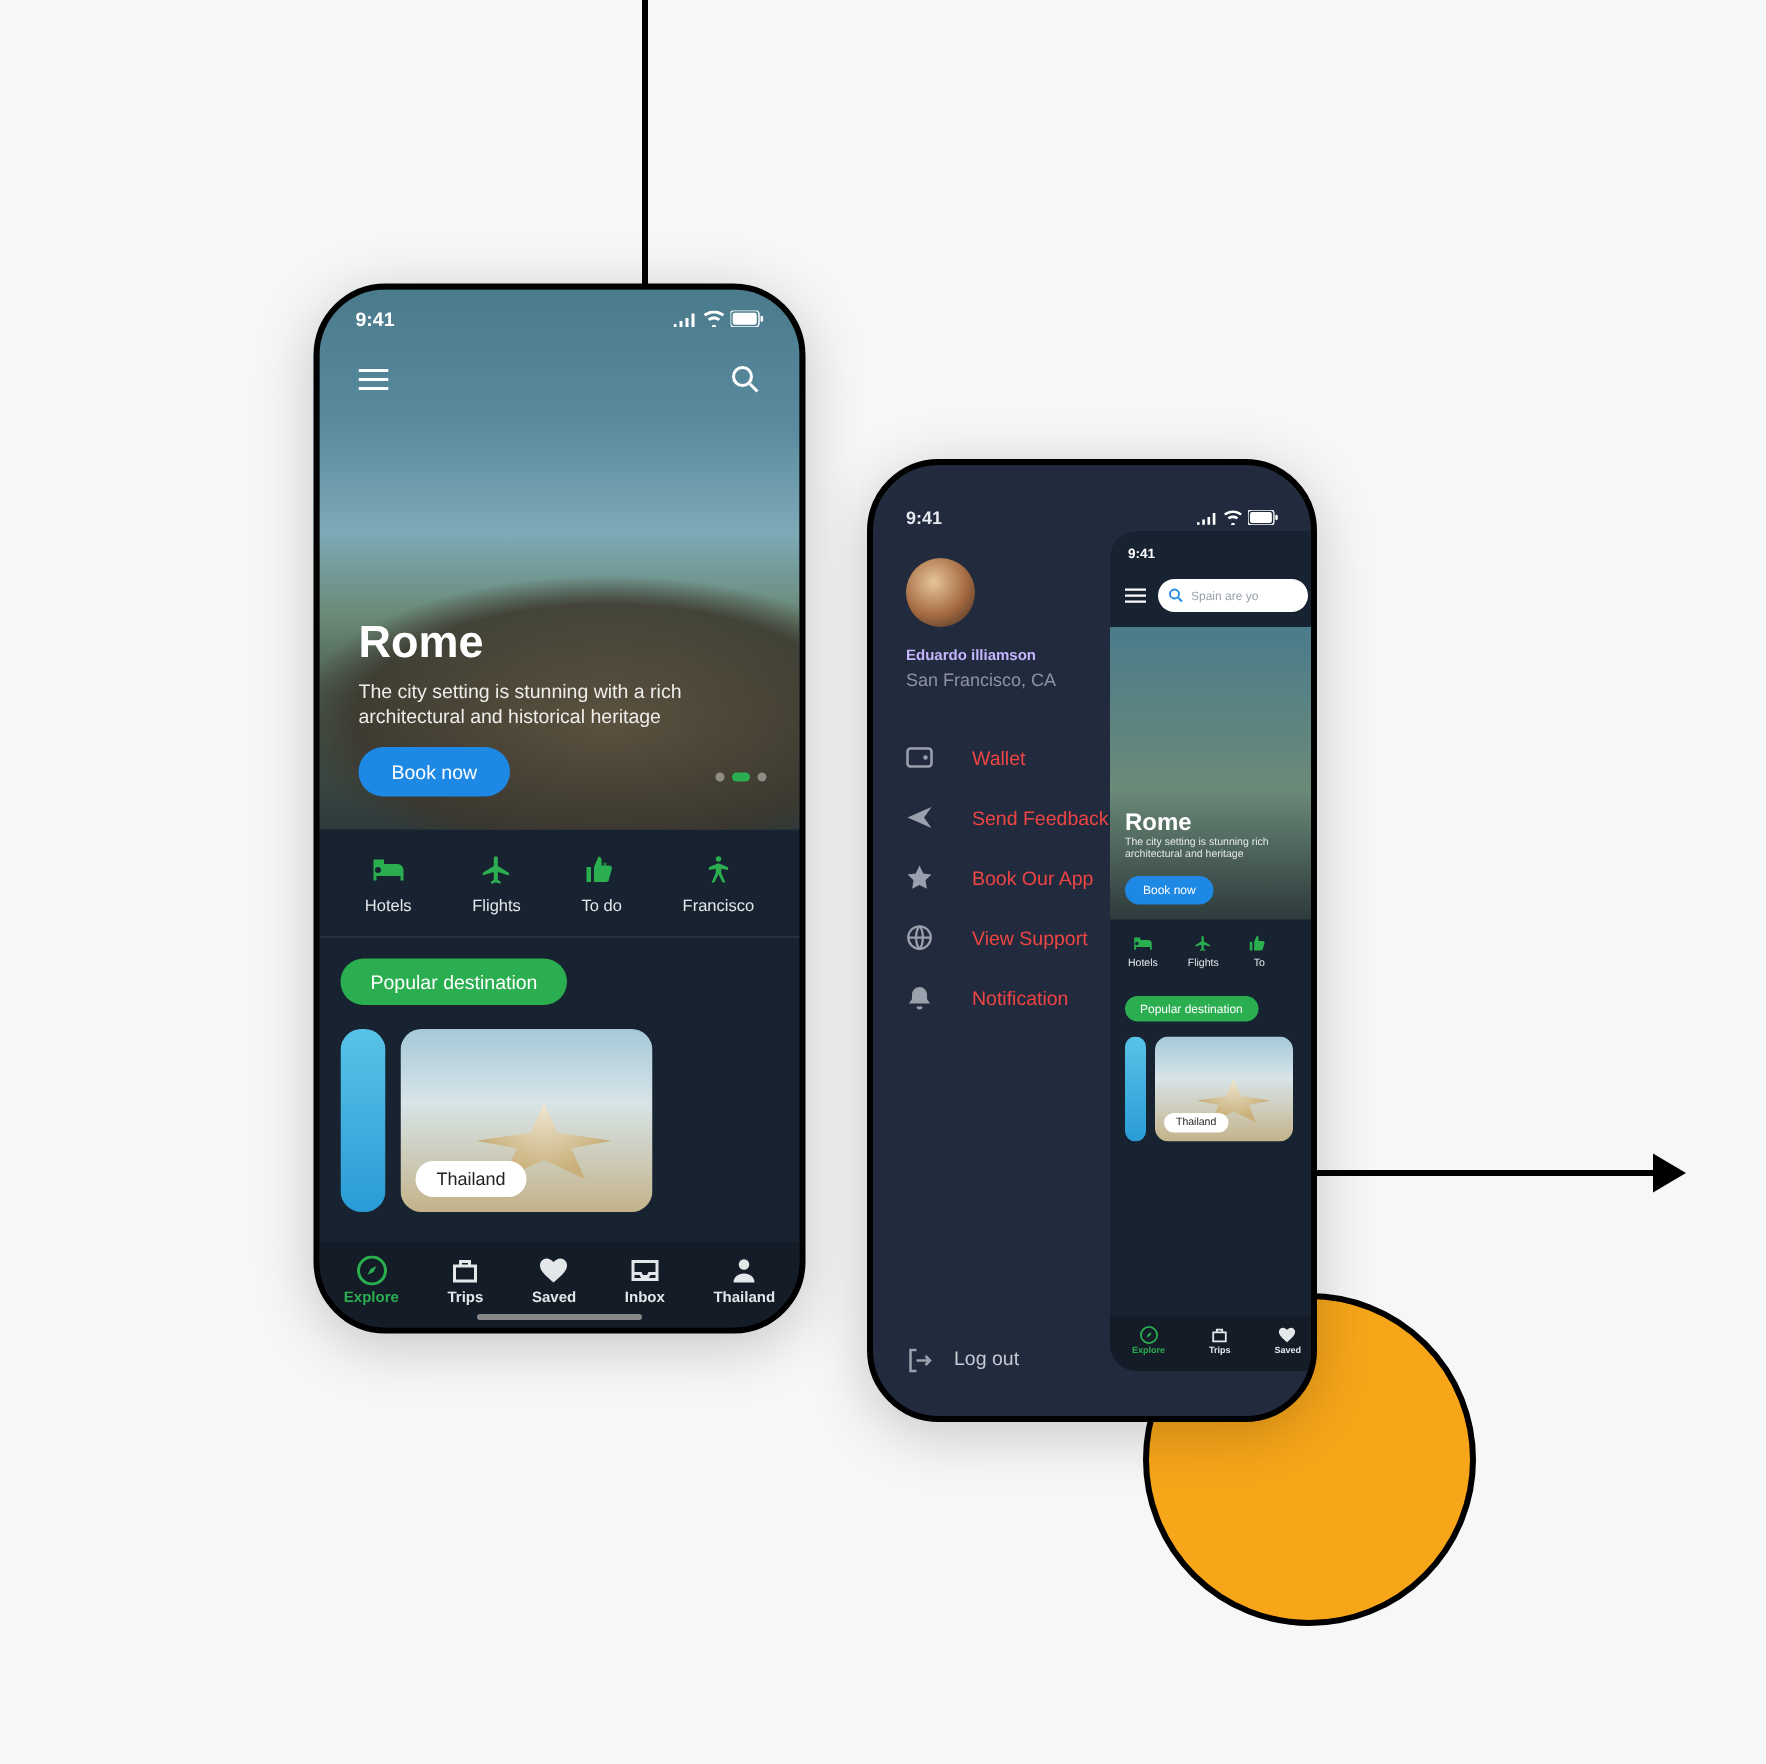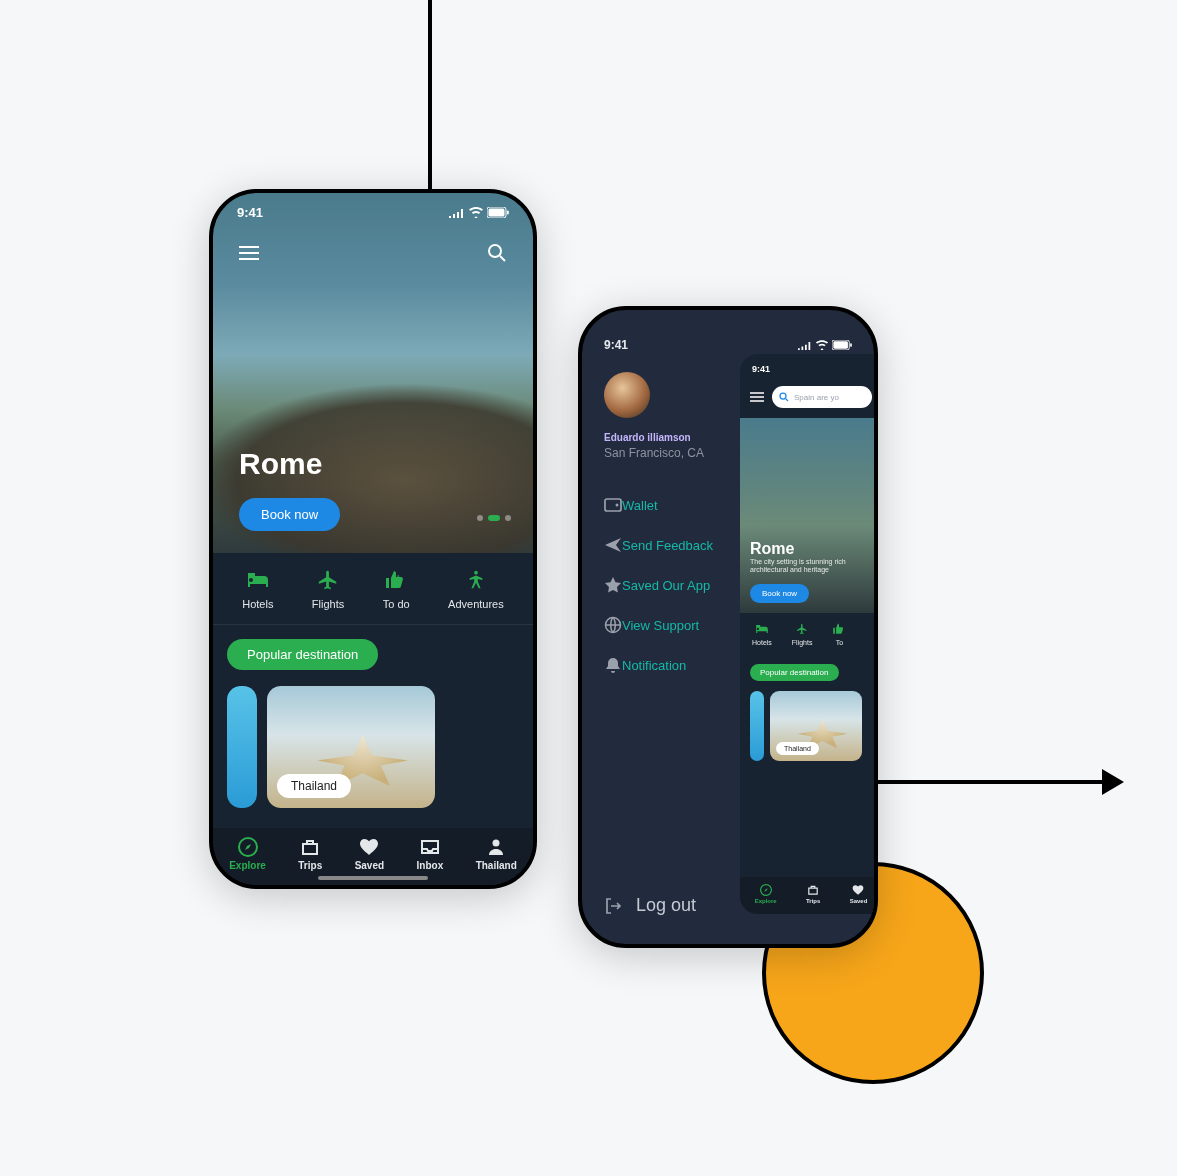--- a/index.html
+++ b/index.html
@@ -58,23 +58,23 @@
 .tab-label{font-size:10px;font-weight:600;}
 .home-ind{position:absolute;bottom:5px;left:50%;transform:translateX(-50%);width:110px;height:4px;background:#888;border-radius:2px;}
 
 
 .drawer{padding:28px 22px;color:#c5cad3;height:100%;position:relative;}
 .status2{display:flex;justify-content:space-between;font-size:12px;font-weight:600;color:#e6e9ee;margin-bottom:20px;}
 .avatar{width:46px;height:46px;border-radius:50%;background:radial-gradient(circle at 40% 35%,#e6c49a,#a46a42 55%,#3a2a1d);margin-bottom:14px;}
 .uname{color:#c4b5fd;font-size:10px;font-weight:700;}
 .uloc{font-size:12px;color:#8d93a0;margin-top:3px;}
 .menu-list{margin-top:36px;display:flex;flex-direction:column;gap:22px;}
-.mi{display:flex;align-items:center;gap:0;font-size:13px;color:#14b8a6;cursor:pointer;}
+.mi{display:flex;align-items:center;gap:26px;font-size:13px;color:#ef4444;cursor:pointer;}
 .mi-ico{width:18px;height:18px;color:#9aa0ac;flex-shrink:0;}
-.logout{position:absolute;bottom:28px;left:22px;display:flex;align-items:center;gap:14px;font-size:18px;color:#c5cad3;cursor:pointer;}
+.logout{position:absolute;bottom:28px;left:22px;display:flex;align-items:flex-start;gap:14px;font-size:13px;color:#c5cad3;cursor:pointer;}
 
 
 .mini{position:absolute;top:44px;right:-8px;width:142px;height:560px;border-radius:18px 0 0 18px;overflow:hidden;background:#182331;}
 .mini-status{display:flex;justify-content:flex-start;padding:10px 12px;color:#fff;font-size:9px;font-weight:600;}
 .mini-top{display:flex;align-items:center;gap:8px;padding:2px 10px;}
 .mini-burger{width:14px;height:10px;color:#fff;}
 .mini-search{flex:1;background:#fff;border-radius:12px;height:22px;display:flex;align-items:center;padding:0 7px;gap:5px;}
 .mini-search-txt{font-size:8px;color:#9aa0ac;white-space:nowrap;overflow:hidden;}
 .mini-hero{height:195px;background:linear-gradient(180deg,#4a7b8c,#6b8a78 55%,#2e3a3c);position:relative;margin-top:8px;}
 .mini-hero-text{position:absolute;left:10px;bottom:38px;color:#fff;}
@@ -134,20 +134,21 @@
         </div>
         <div class="search-btn">
           <svg width="20" height="20" viewBox="0 0 20 20">
               <circle cx="8" cy="8" r="6" fill="none" stroke="#fff" stroke-width="2"></circle>
               <path stroke="#fff" stroke-width="2" d="M13 13l5 5"></path>
             </svg>
         </div>
       </div>
       <div class="hero-text">
         <div class="hero-title">Rome</div>
+        <div class="hero-sub">The city setting is stunning with a rich architectural and historical heritage</div>
       </div>
       <button class="book-btn">Book now</button>
       <div class="dots">
         <div class="dot"></div>
         <div class="dot on"></div>
         <div class="dot"></div>
       </div>
     </div>
 
     <div class="cats">
@@ -168,21 +169,21 @@
             <path fill="currentColor" d="M2 8h3v10H2zM7 8l3-7c1 0 2 1 2 2v4h5a2 2 0 012 2l-2 7a2 2 0 01-2 2H7V8z"></path>
             <path fill="currentColor" opacity=".7" d="M19 12h3v8h-3zM17 12l-2 6h-4v-6h6z" transform="translate(2 -2) scale(.6)"></path>
           </svg>
         <span class="cat-label">To do</span>
       </div>
       <div class="cat">
         <svg class="cat-ico" viewBox="0 0 24 24">
             <circle cx="12" cy="4" r="2" fill="currentColor"></circle>
             <path fill="currentColor" d="M12 7l-7 3v2l5-1v3l-3 7h2l3-6 3 6h2l-3-7v-3l5 1V10z"></path>
           </svg>
-        <span class="cat-label">Adventures</span>
+        <span class="cat-label">Francisco</span>
       </div>
     </div>
 
     <div class="pop-section">
       <span class="pop-pill">Popular destination</span>
       <div class="pop-row">
         <div class="card sm">
             <div class="card-bg c-blue"></div>
           </div>
         <div class="card">
@@ -261,21 +262,21 @@
         <div class="mi">
           <svg class="mi-ico" viewBox="0 0 18 18">
               <path fill="currentColor" d="M1 9l16-7-5 7 5 7z"></path>
             </svg>
           <span>Send Feedback</span>
         </div>
         <div class="mi">
           <svg class="mi-ico" viewBox="0 0 18 18">
               <path fill="currentColor" d="M9 1l2.5 5.3L17 7l-4 3.9.9 5.6L9 14l-4.9 2.5L5 10.9 1 7l5.5-.7z"></path>
             </svg>
-          <span>Saved Our App</span>
+          <span>Book Our App</span>
         </div>
         <div class="mi">
           <svg class="mi-ico" viewBox="0 0 18 18">
               <circle cx="9" cy="9" r="7.5" fill="none" stroke="currentColor" stroke-width="1.5"></circle>
               <path stroke="currentColor" stroke-width="1.5" fill="none" d="M1.5 9h15M9 1.5c3 3 3 12 0 15M9 1.5c-3 3-3 12 0 15"></path>
             </svg>
           <span>View Support</span>
         </div>
         <div class="mi">
           <svg class="mi-ico" viewBox="0 0 18 18">

